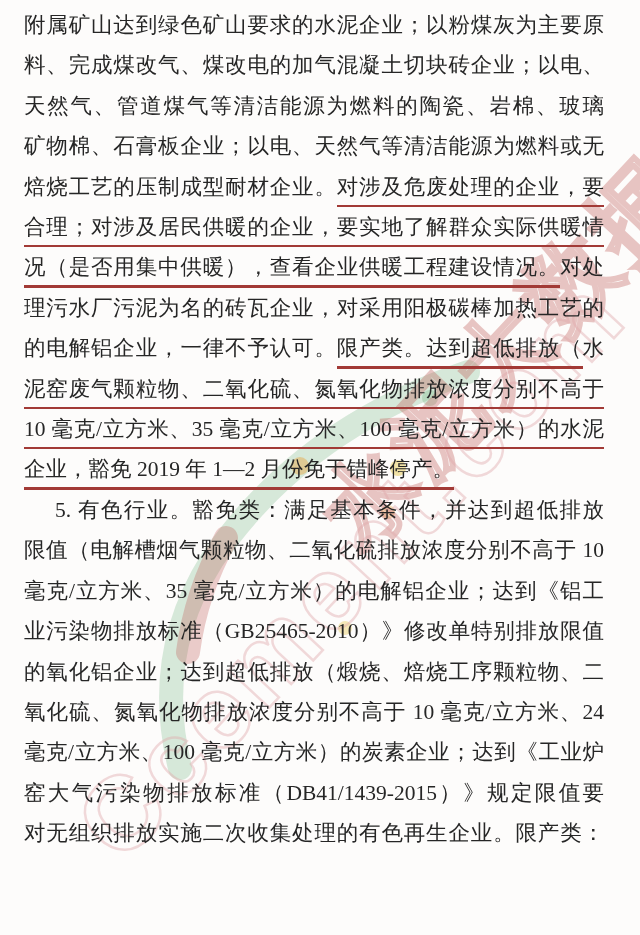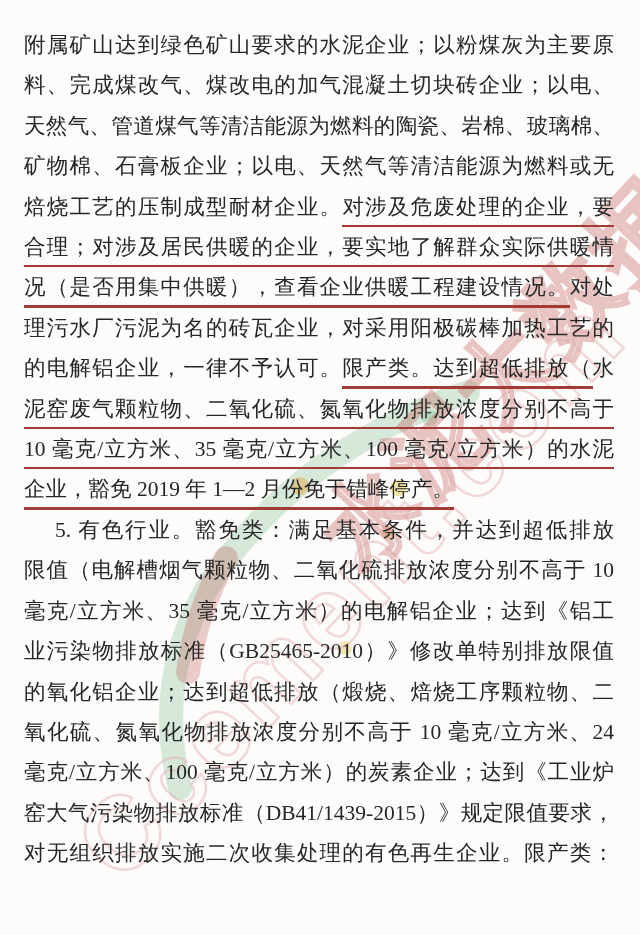--- a/index.html
+++ b/index.html
@@ -37,22 +37,21 @@
   .wm-en{
     left:96px;top:782px;font-size:104px;
     transform:rotate(-47deg);
     -webkit-text-stroke:2.5px var(--wm-pink);
     opacity:.42;
     font-family:"Liberation Sans","DejaVu Sans",sans-serif;
   }
   
   .content{
     position:relative;z-index:1;
-    padding:5px 26px 0 24px;
-    margin-top:20px;
+    padding:5px 36px 0 24px;
   }
   .line{
     height:40.42px;line-height:40.42px;overflow:hidden;
     font-size:21.5px;color:var(--text);
     text-align:justify;text-align-last:justify;
     text-justify:inter-ideograph;
   }
   .line.left{text-align:left;text-align-last:left;}
   .line.indent{text-indent:31px;}
   .b{font-weight:normal;}

